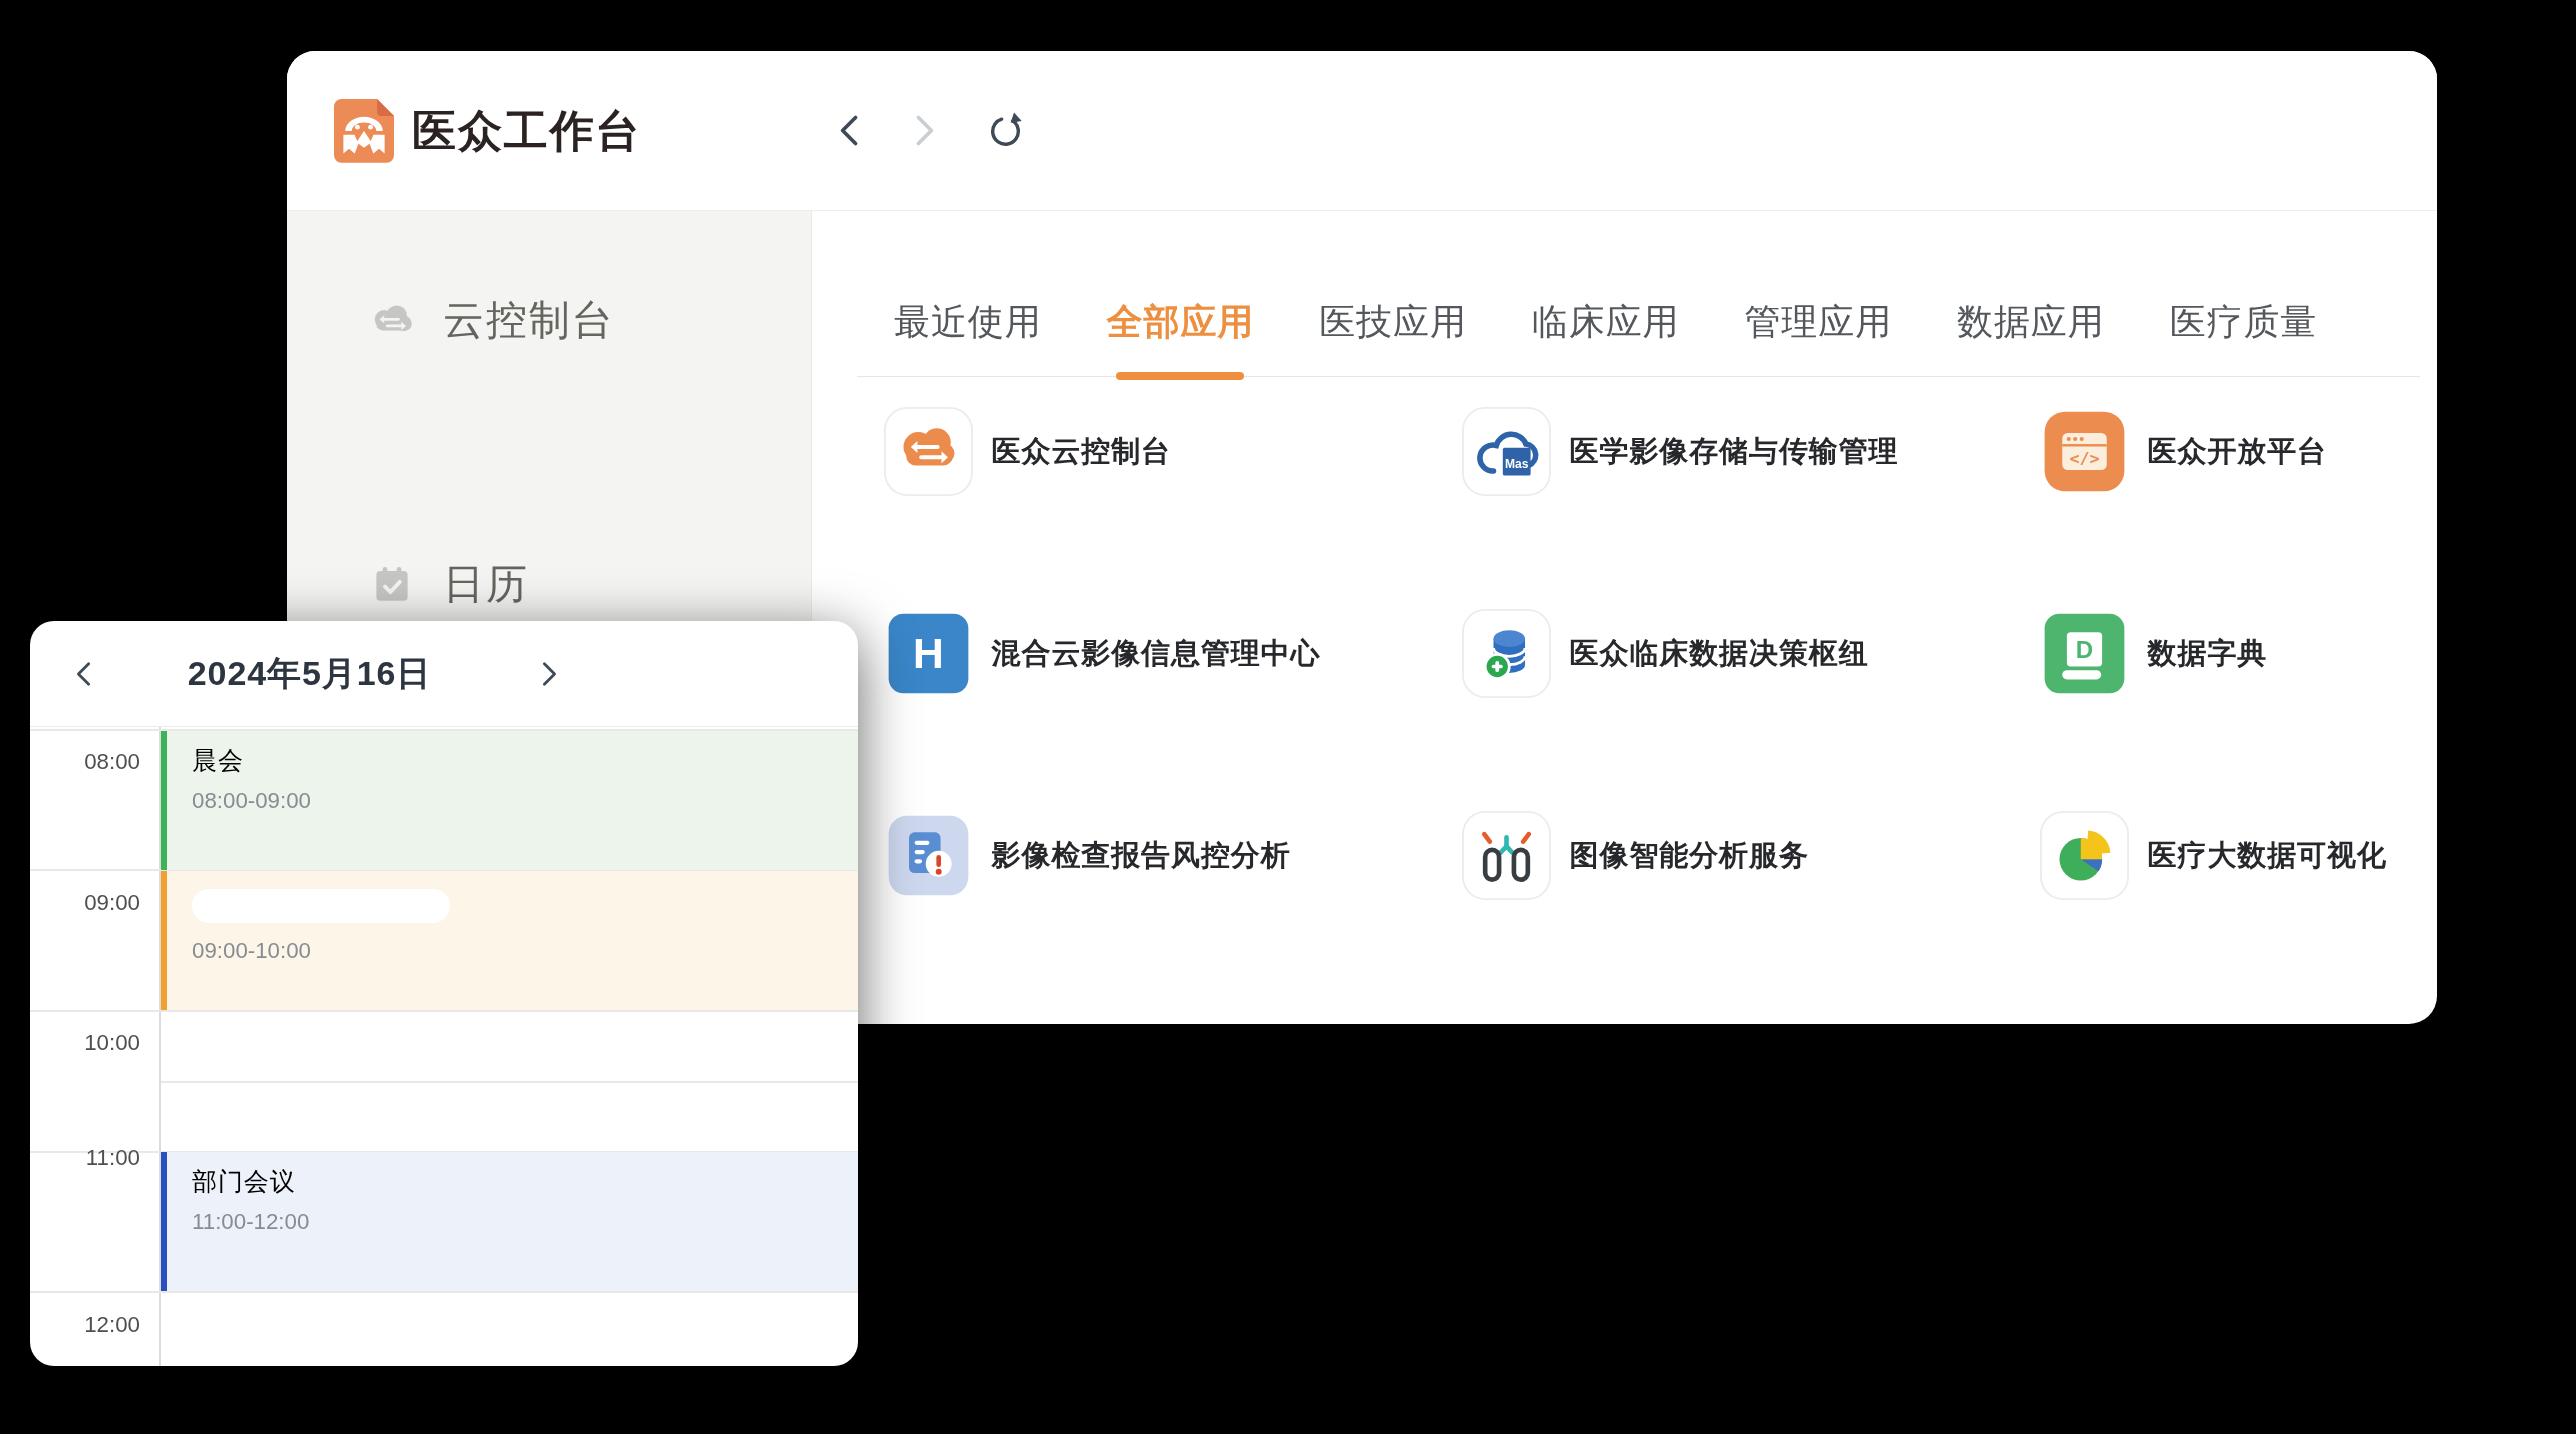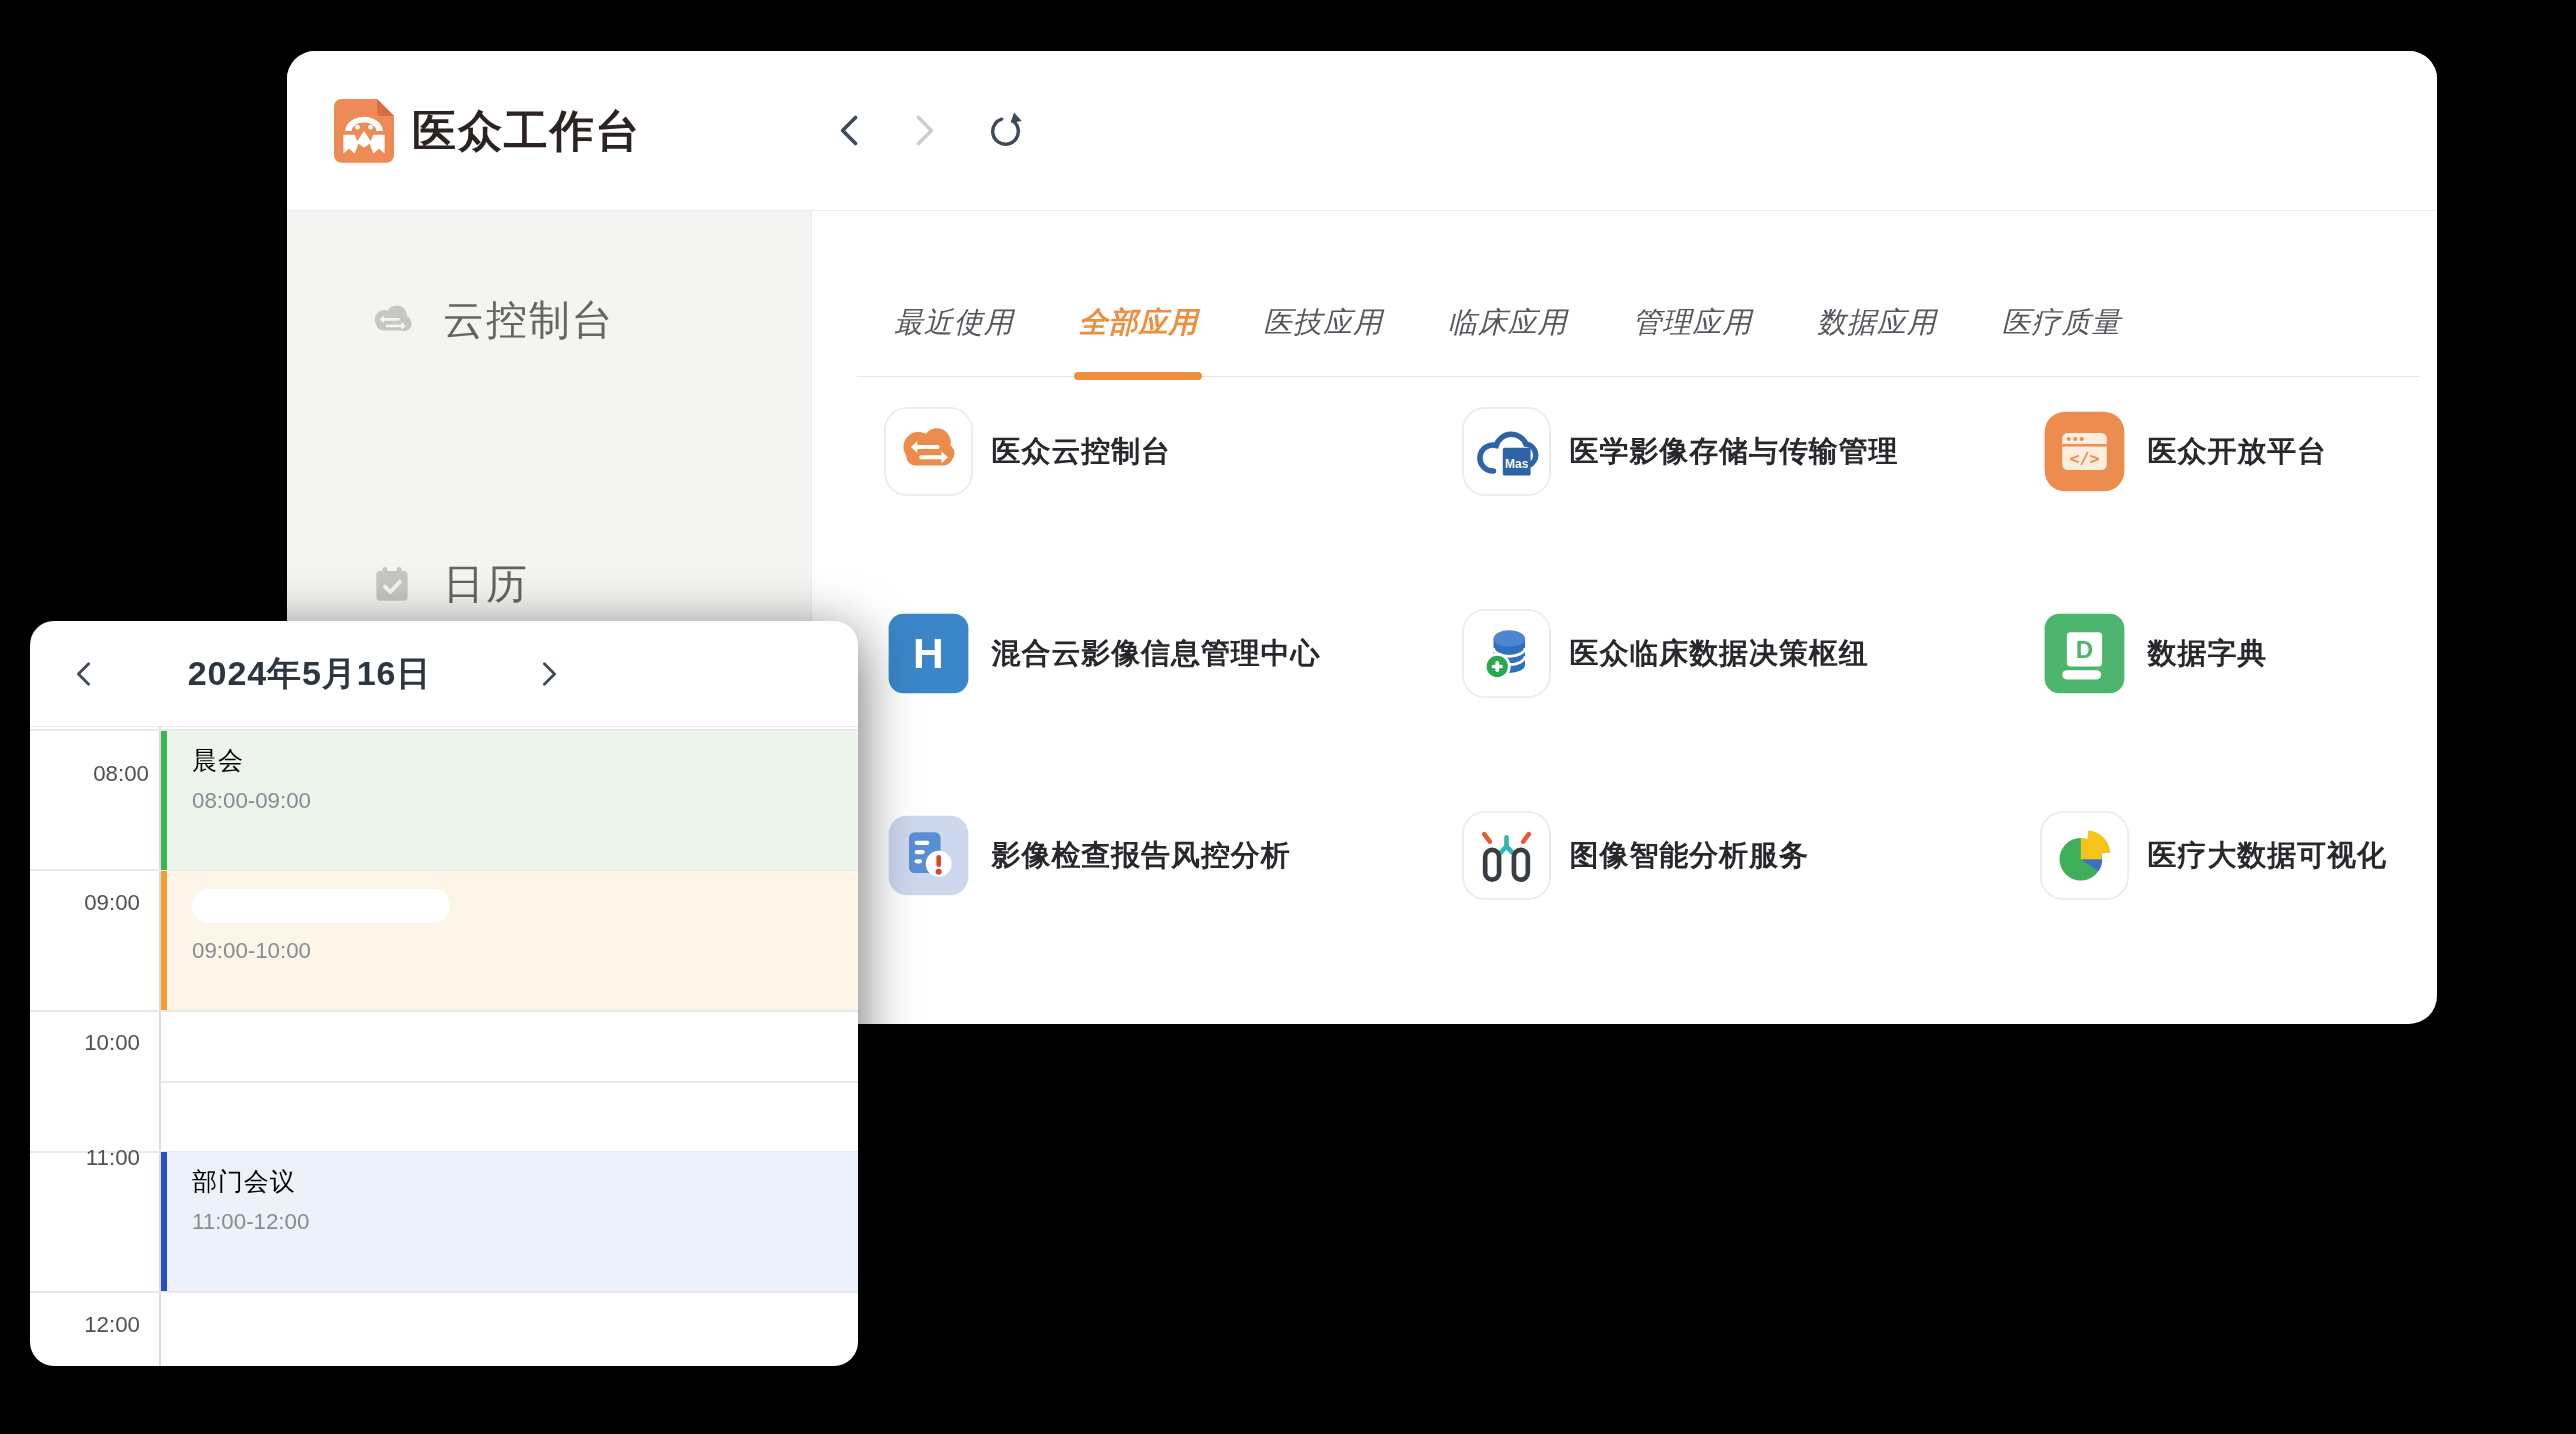--- a/index.html
+++ b/index.html
@@ -22,22 +22,22 @@
     border-right:1.9px solid #eaeae8;box-sizing:border-box;}
   .sb-item{position:absolute;left:0;width:100%;height:67px;display:flex;align-items:center;cursor:pointer;text-align:right;}
   .sb-icon{width:50px;height:50px;margin-left:80px;flex:0 0 auto;}
   .sb-icon svg{width:100%;height:100%;}
   .sb-label{margin-left:26px;font-size:41px;color:#65655f;letter-spacing:1.9px;}
 
   
   .tab-bar{position:absolute;left:570px;top:218px;width:1563px;height:108px;
     display:flex;align-items:center;gap:65px;padding-left:37px;box-sizing:border-box;
     border-bottom:1.9px solid #e6e6e6;}
-  .tab{position:relative;height:100%;display:flex;align-items:center;font-size:29px;color:#54575b;
-    letter-spacing:0.9px;cursor:pointer;white-space:nowrap;font-style:italic;}
+  .tab{position:relative;height:100%;display:flex;align-items:center;font-size:36px;color:#54575b;
+    letter-spacing:0.9px;cursor:pointer;white-space:nowrap;}
   .tab.active{color:#ED8F3F;font-weight:600;}
   .tab.active::after{content:"";position:absolute;left:50%;transform:translateX(-50%);bottom:-3.7px;
     width:128px;height:7.4px;border-radius:4.7px;background:#ED8F3F;}
 
   
   .app-grid{position:absolute;left:597px;top:356px;display:grid;
     grid-template-columns:repeat(3,578px);grid-auto-rows:202px;}
   .app-cell{display:flex;align-items:flex-start;cursor:pointer;}
   .app-tile{width:89px;height:89px;flex:0 0 auto;position:relative;}
   .app-tile svg{width:89px;height:89px;display:block;}
@@ -265,21 +265,21 @@
         <span class="app-label">医疗大数据可视化</span>
       </div>
     </div>
 </div>
 
 <div class="calendar-popup">
   <div class="cal-body" id="cal-body">
     <div class="cal-vline"></div>
   <div class="cal-hline" style="top: 108px;"></div>
       <div class="cal-hline half" style="top: 179px;"></div>
-      <div class="cal-time" style="top: 140px; margin-left: 9px;">08:00</div>
+      <div class="cal-time" style="top: 128px;">08:00</div>
       <div class="cal-hline" style="top: 248px;"></div>
       <div class="cal-hline half" style="top: 319px;"></div>
       <div class="cal-time" style="top: 269px;">09:00</div>
       <div class="cal-hline" style="top: 389px;"></div>
       <div class="cal-hline half" style="top: 460px;"></div>
       <div class="cal-time" style="top: 409px;">10:00</div>
       <div class="cal-hline" style="top: 530px;"></div>
       <div class="cal-hline half" style="top: 600px;"></div>
       <div class="cal-time" style="top: 524px;">11:00</div>
       <div class="cal-hline" style="top: 670px;"></div>

